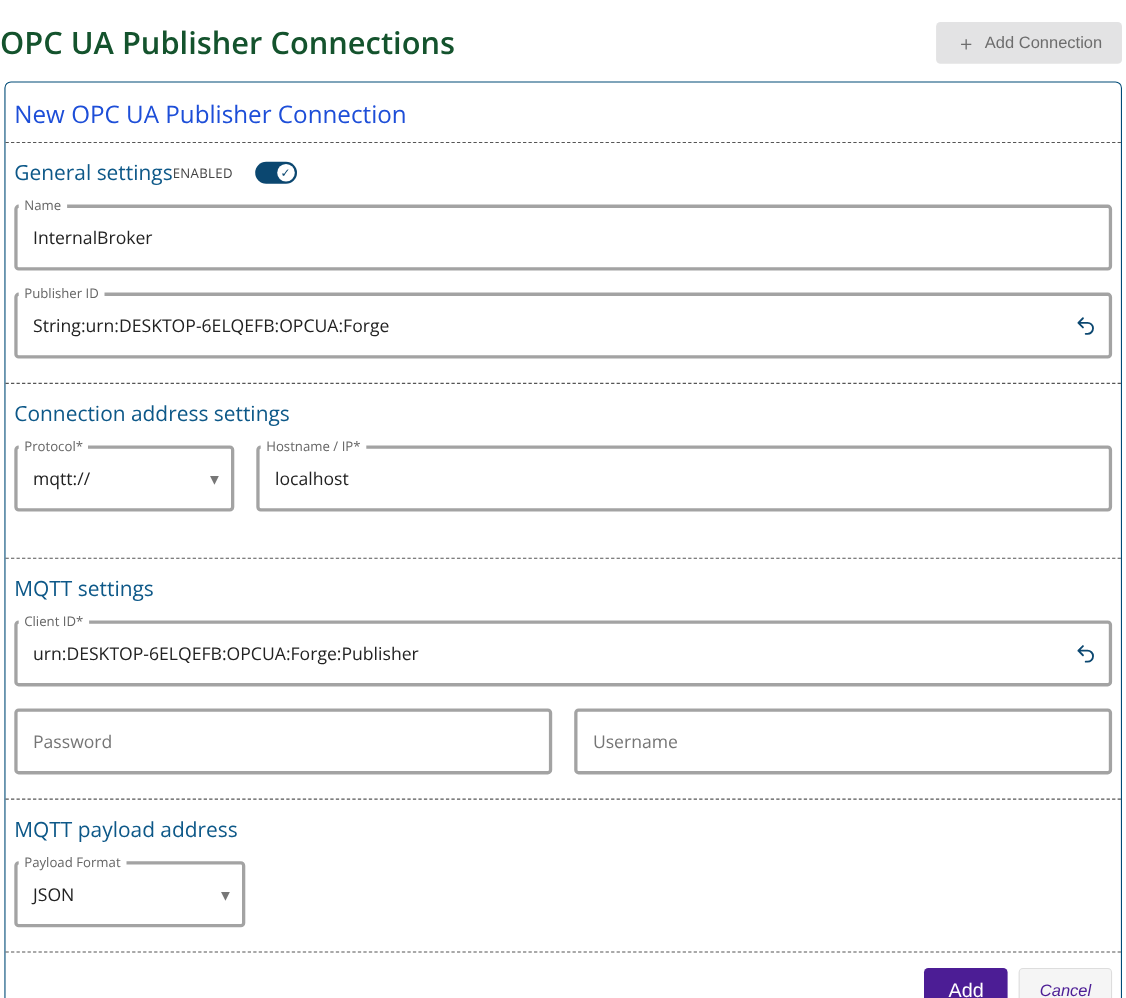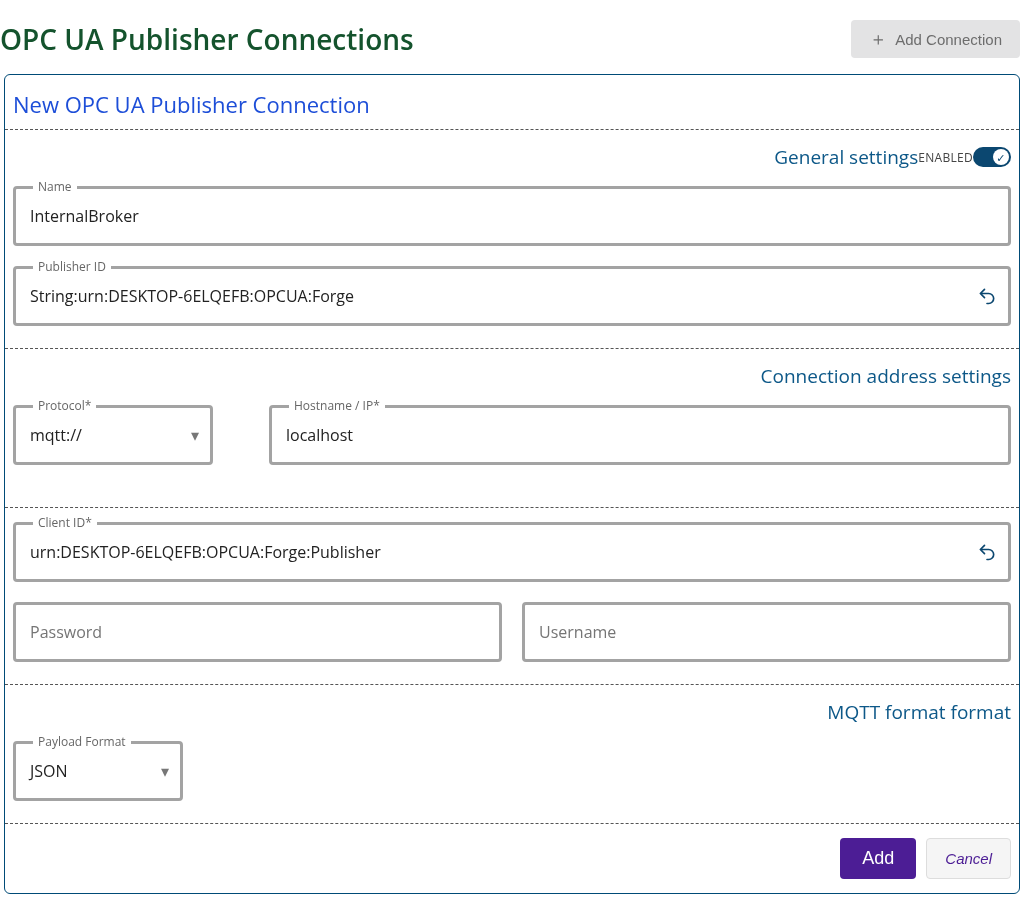--- a/index.html
+++ b/index.html
@@ -47,33 +47,33 @@
     color: #1d4ed8;
     padding: 14px 8px 10px 8px;
   }
 
   .section {
     border-top: 1px dashed #555;
     padding: 14px 8px 22px 8px;
   }
   .section-header {
     display: flex;
-    justify-content: flex-end;
+    justify-content: flex-start;
     align-items: center;
     margin-bottom: 16px;
   }
   .section-title {
     font-size: 19px;
     font-weight: 500;
     color: #0d5888;
   }
   .enabled-block {
     display: inline-flex;
     align-items: center;
-    gap: 0;
+    gap: 20px;
     font-size: 12px;
     color: #444;
     letter-spacing: .3px;
   }
   .toggle {
     width: 38px; height: 20px;
     background: #0b4770;
     border-radius: 10px;
     position: relative;
   }
@@ -87,21 +87,21 @@
 
   .field-wrap {
     position: relative;
     margin-bottom: 20px;
     flex: 1 1 auto;
     min-width: 0;
   }
   .field-wrap:last-child { margin-bottom: 0; }
   .field-label {
     position: absolute;
-    top: -8px; left: 20px;
+    top: -8px; left: 4px;
     background: #fff;
     padding: 0 5px;
     font-size: 12px;
     color: #666;
     z-index: 1;
   }
   .field-input, .field-select, .field-placeholder-box {
     width: 100%;
     padding: 16px 14px;
     font-size: 16px;
@@ -214,28 +214,31 @@
   <div class="section">
     <div class="section-header">
       <div class="section-title">Connection address settings</div>
     </div>
     <div class="row">
       <div class="field-wrap select-wrap" style="flex:0 0 200px;">
         <span class="field-label">Protocol*</span>
         <div class="field-input" style="cursor:pointer;">mqtt://</div>
         <span class="select-caret">▾</span>
       </div>
-      <div class="field-wrap" style="flex:1;margin-left:36px;">
+      <div class="field-wrap" style="flex:1;">
         <span class="field-label">Hostname / IP*</span>
         <input class="field-input" type="text" value="localhost" style="">
       </div>
     </div>
   </div>
 
   <div class="section">
+    <div class="section-header">
+      <div class="section-title">MQTT settings</div>
+    </div>
 
     <div class="field-wrap">
       <span class="field-label">Client ID*</span>
       <input class="field-input has-icon" type="text" value="urn:DESKTOP-6ELQEFB:OPCUA:Forge:Publisher" style="">
       <button class="undo-btn">
         <svg viewBox="0 0 24 24">
             <path fill="none" stroke="currentColor" stroke-width="2" stroke-linecap="round" stroke-linejoin="round" d="M9 14 4 9l5-5M4 9h10a6 6 0 0 1 6 6v0a6 6 0 0 1-6 6h-2"></path>
           </svg>
       </button>
     </div>
@@ -245,23 +248,23 @@
         <input class="field-input" type="password" placeholder="Password" style="">
       </div>
       <div class="field-wrap" style="flex:1; margin-bottom:0;">
         <input class="field-input" type="text" placeholder="Username" style="">
       </div>
     </div>
   </div>
 
   <div class="section">
     <div class="section-header">
-      <div class="section-title">MQTT format format</div>
-    </div>
-    <div class="field-wrap select-wrap" style="width:170px; margin-bottom:0;">
+      <div class="section-title">MQTT payload address</div>
+    </div>
+    <div class="field-wrap select-wrap" style="width:210px; margin-bottom:0;">
       <span class="field-label">Payload Format</span>
       <div class="field-input" style="cursor:pointer;">JSON</div>
       <span class="select-caret">▾</span>
     </div>
   </div>
 
   <div class="footer">
     <button class="btn-primary">Add</button>
     <button class="btn-secondary">Cancel</button>
   </div>

